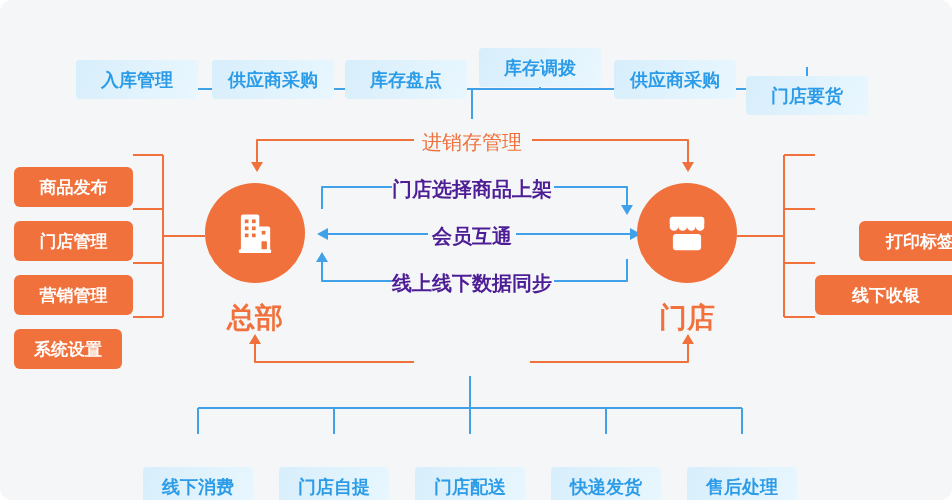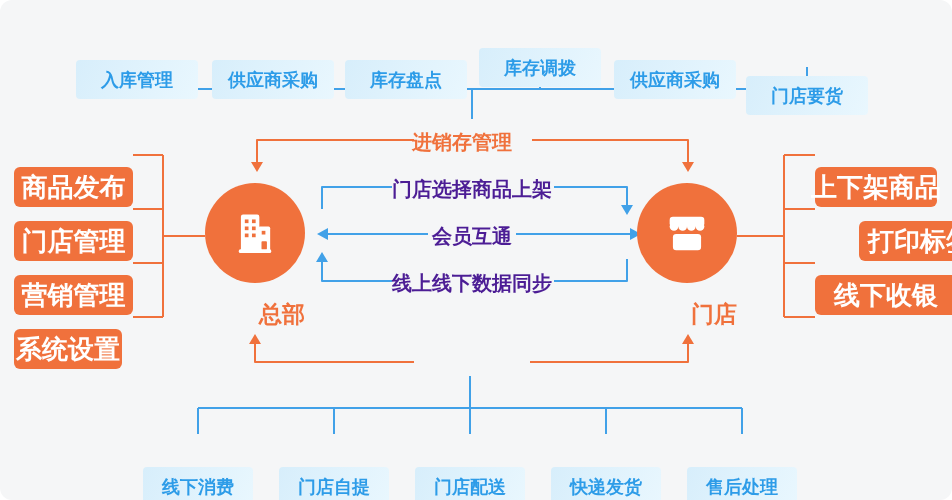--- a/index.html
+++ b/index.html
@@ -1,24 +1,24 @@
 <!DOCTYPE html>
 <html><head>
 <meta charset="utf-8">
 <style>
   html,body{margin:0;padding:0;background:#ffffff;font-family:"DejaVu Sans","Liberation Sans",sans-serif;}
   .canvas{position:relative;width:952px;height:500px;background:#f5f6f7;border-radius:12px;overflow:hidden;margin:0 auto;}
   .connector-layer{position:absolute;left:0;top:0;width:952px;height:500px;pointer-events:none;}
   .box{position:absolute;display:flex;align-items:center;justify-content:center;font-weight:bold;box-sizing:border-box;white-space:nowrap;margin-top:32px;}
   .blue-box{height:39px;background:linear-gradient(115deg,#d7eefb,#e9f7fe);color:#2d9ce8;font-size:18px;border-radius:4px;}
-  .orange-box{height:40px;background:#f0713c;color:#ffffff;font-size:26px;border-radius:6px;}
-  .hub-label{position:absolute;text-align:left;color:#f0713c;font-size:20px;font-weight:bold;}
+  .orange-box{height:40px;background:#f0713c;color:#ffffff;font-size:17px;border-radius:6px;}
+  .hub-label{position:absolute;text-align:center;color:#f0713c;font-size:20px;font-weight:normal;}
   .link-label{position:absolute;text-align:center;color:#4c1d95;font-size:20px;font-weight:bold;}
   .node-circle{position:absolute;width:100px;height:100px;border-radius:50%;background:#f0713c;display:flex;align-items:center;justify-content:center;}
-  .node-label{position:absolute;width:100px;text-align:right;color:#f0713c;font-size:23px;font-weight:bold;}
+  .node-label{position:absolute;width:100px;text-align:center;color:#f0713c;font-size:28px;font-weight:bold;}
 </style>
 </head>
 <body>
 
 <div class="canvas">
 
   <svg class="connector-layer" viewBox="0 0 952 500">
 
     <g stroke="#41a1e8" stroke-width="2" fill="none" stroke-linejoin="round">
       <path d="M137 67 V89 M273 67 V89 M406 67 V89 M540 67 V89 M675 67 V89 M807 67 V89"></path>
@@ -79,21 +79,20 @@
   <div class="box blue-box" style="left:614px;top:28px;width:122px">供应商采购</div>
   <div class="box blue-box" style="left:746px;top:44px;width:122px">门店要货</div>
 
   <div class="hub-label" style="left:412px;top:129px;width:120px">进销存管理</div>
 
   <div class="box orange-box" style="left:14px;top:135px;width:119px">商品发布</div>
   <div class="box orange-box" style="left:14px;top:189px;width:119px">门店管理</div>
   <div class="box orange-box" style="left:14px;top:243px;width:119px">营销管理</div>
   <div class="box orange-box" style="left:14px;top:297px;width:108px">系统设置</div>
 
-  <div class="box orange-box" style="left:815px;top:135px;width:122px">上下架商品</div>
   <div class="box orange-box" style="left:859px;top:189px;width:122px">打印标签</div>
   <div class="box orange-box" style="left:815px;top:243px;width:142px">线下收银</div>
 
   <div class="node-circle" style="left:205px;top:183px">
     <svg width="52" height="52" viewBox="0 0 48 48">
       <rect x="11" y="7" width="17" height="34" rx="2" fill="#ffffff"></rect>
       <rect x="27" y="18" width="11" height="23" rx="1.5" fill="#ffffff"></rect>
       <rect x="9" y="39" width="30" height="3.5" rx="1.5" fill="#ffffff"></rect>
       <g fill="#f0713c">
         <rect x="14.6" y="11.5" width="3.4" height="3.4"></rect>

